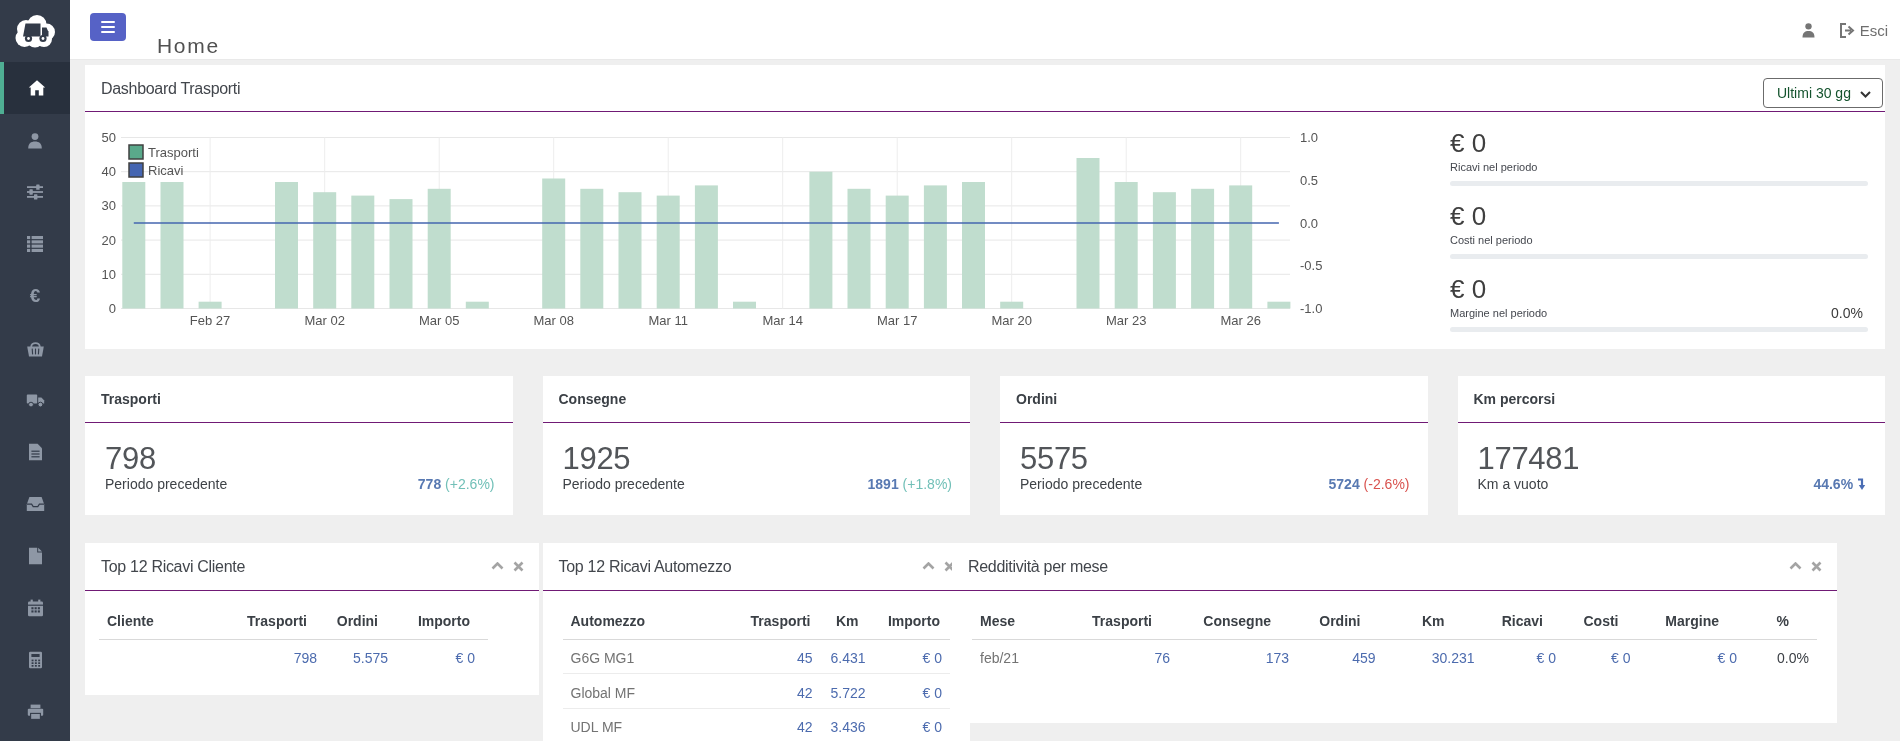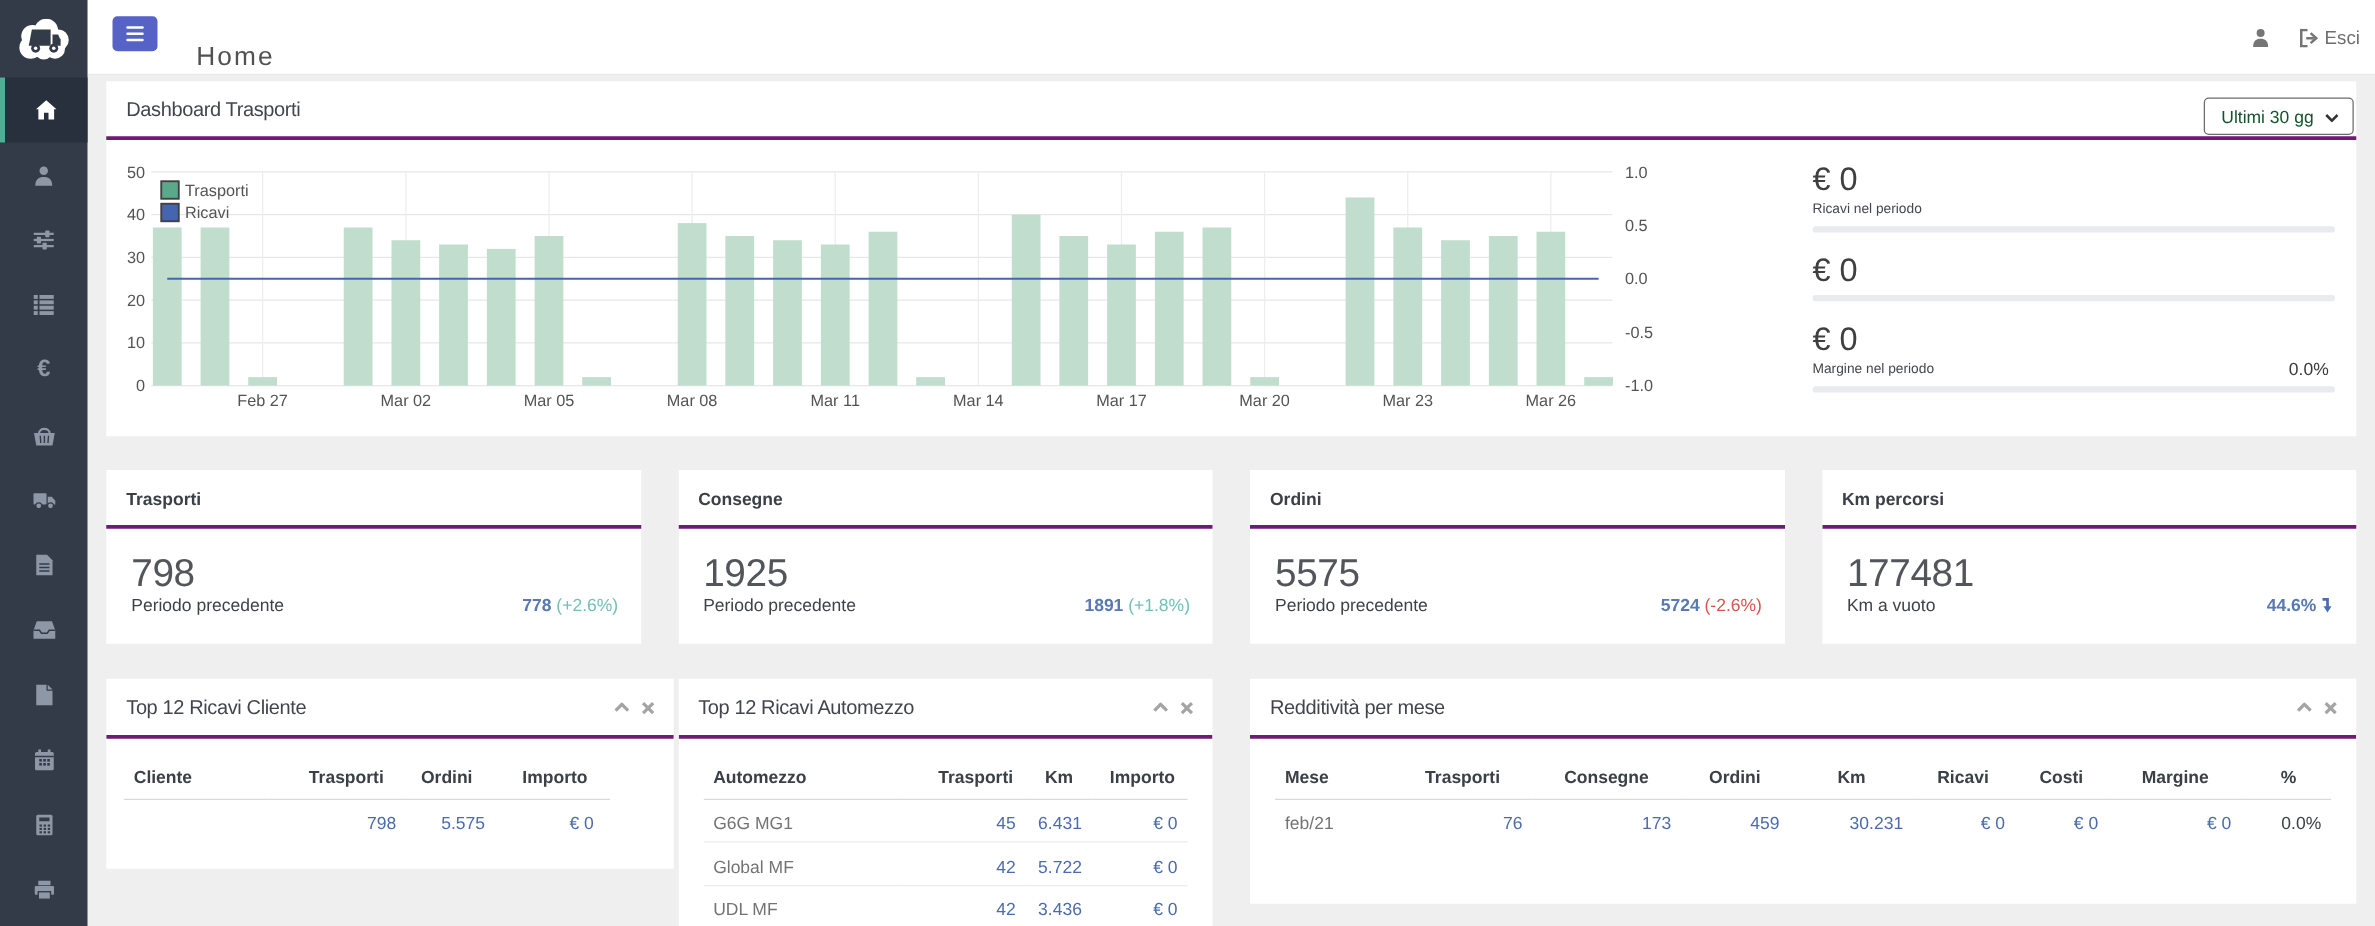--- a/index.html
+++ b/index.html
@@ -7,21 +7,21 @@
 .logo { position:absolute; left:13px; top:15px; }
 .snav { position:absolute; top:62px; left:0; width:70px; }
 .sitem { width:70px; height:52px; display:flex; align-items:center; justify-content:center; }
 .sitem.active { background:#28303d; border-left:4px solid #4fae93; }
 .topbar { position:absolute; left:70px; top:0; width:1830px; height:60px; background:#fff; border-bottom:1px solid #e9e9e9; z-index:4; }
 .burger { position:absolute; left:20px; top:13px; width:36px; height:28px; background:#5662c6; border-radius:4px; }
 .burger span { position:absolute; left:11px; width:14px; height:2.4px; background:#fff; border-radius:1px; }
 .pagetitle { position:absolute; left:87px; top:14px; font-size:21px; line-height:29px; letter-spacing:1.7px; color:#515151;margin-top:17px; }
 .tb-right { position:absolute; right:12px; top:0; height:60px; display:flex; align-items:center; color:#757575; }
 .panel { position:absolute; background:#fff; }
-.phead { height:47.5px; border-bottom:3px solid #701a75; position:relative;padding-left:36px; }
+.phead { height:47.5px; border-bottom:1px solid #701a75; position:relative;padding-left:36px; }
 .ptitle { position:absolute; left:16px; top:0; line-height:47px; font-size:16px; letter-spacing:-0.3px; color:#42464c; }
 .ptitle-sm { position:absolute; left:16px; top:0; line-height:47px; font-size:14px; font-weight:bold; color:#3b4046; }
 .ptools { position:absolute; right:15px; top:0; height:46px; display:flex; align-items:center; gap:9px; }
 .kpibig { font-size:26px; line-height:30px; color:#3f3f3f; }
 .kpilbl { font-size:11px; line-height:18px; color:#44474e; }
 .kpibar { margin-top:5px; height:4.5px; background:#e9ecef; border-radius:3px; }
 .kpi { margin-bottom:15.5px; position:relative; }
 .statnum { position:absolute; left:20px; top:65px; font-size:31px; line-height:36px; letter-spacing:-0.3px; color:#525559; }
 .statrow { position:absolute; left:20px; right:18px; top:99px; font-size:14px; line-height:18px; color:#3e4247; }
 .statrow .r { float:right; }
@@ -273,20 +273,21 @@
 <text x="63" y="63.5" font-size="13" fill="#545454">Ricavi</text>
 </svg>
 <div style="position:absolute;left:1365px;top:63px;width:418px">
 <div class="kpi">
         <div class="kpibig">€ 0</div>
         <div class="kpilbl">Ricavi nel periodo</div>
         <div class="kpibar"></div>
       </div>
 <div class="kpi">
         <div class="kpibig">€ 0</div>
+        <div class="kpilbl">Costi nel periodo</div>
         <div class="kpibar"></div>
       </div>
 <div class="kpi">
         <div class="kpibig">€ 0</div>
         <div class="kpilbl">Margine nel periodo<span style="float:right;color:#3b3b3b;font-size:14px;margin-right:5px">0.0%</span></div>
         <div class="kpibar"></div>
       </div>
 </div>
 </div>
 <div class="panel" style="left:85px;top:376px;width:427.5px;height:139px">
@@ -399,21 +400,21 @@
 <tr>
             <td class="l">UDL MF</td>
             <td>42</td>
             <td>3.436</td>
             <td>€ 0</td>
           </tr>
 </tbody>
       </table>
     </div>
   </div>
-<div class="panel" style="left:1000px;top:543px;width:885px;height:179.5px;overflow:hidden">
+<div class="panel" style="left:952px;top:543px;width:885px;height:179.5px;overflow:hidden">
 <div class="phead">
       <div class="ptitle">Redditività per mese</div>
       <div class="ptools">
         <svg width="13" height="8" viewBox="0 0 13 8">
           <path d="M1.5 6.5 L6.5 1.5 L11.5 6.5" stroke="#a4a4a4" stroke-width="2.6" fill="none"></path>
         </svg>
         <svg width="11" height="11" viewBox="0 0 11 11">
           <path d="M1.5 1.5 L9.5 9.5 M9.5 1.5 L1.5 9.5" stroke="#a4a4a4" stroke-width="2.6"></path>
         </svg>
       </div>

